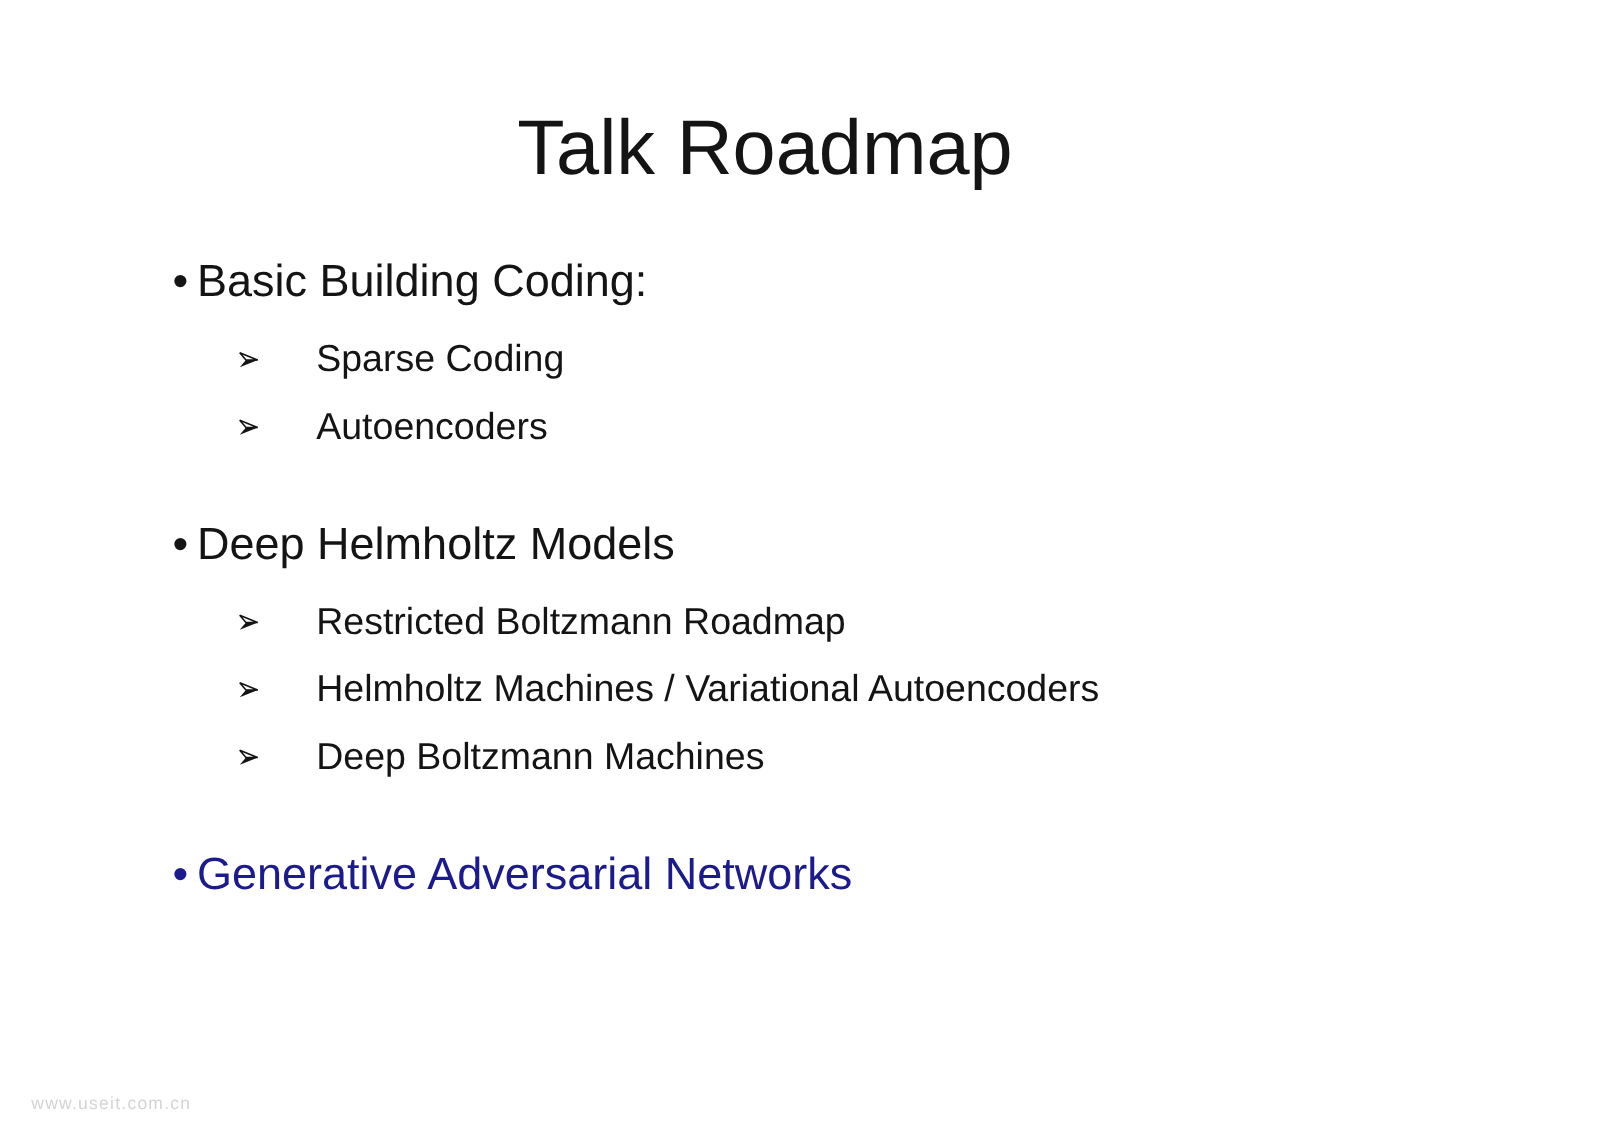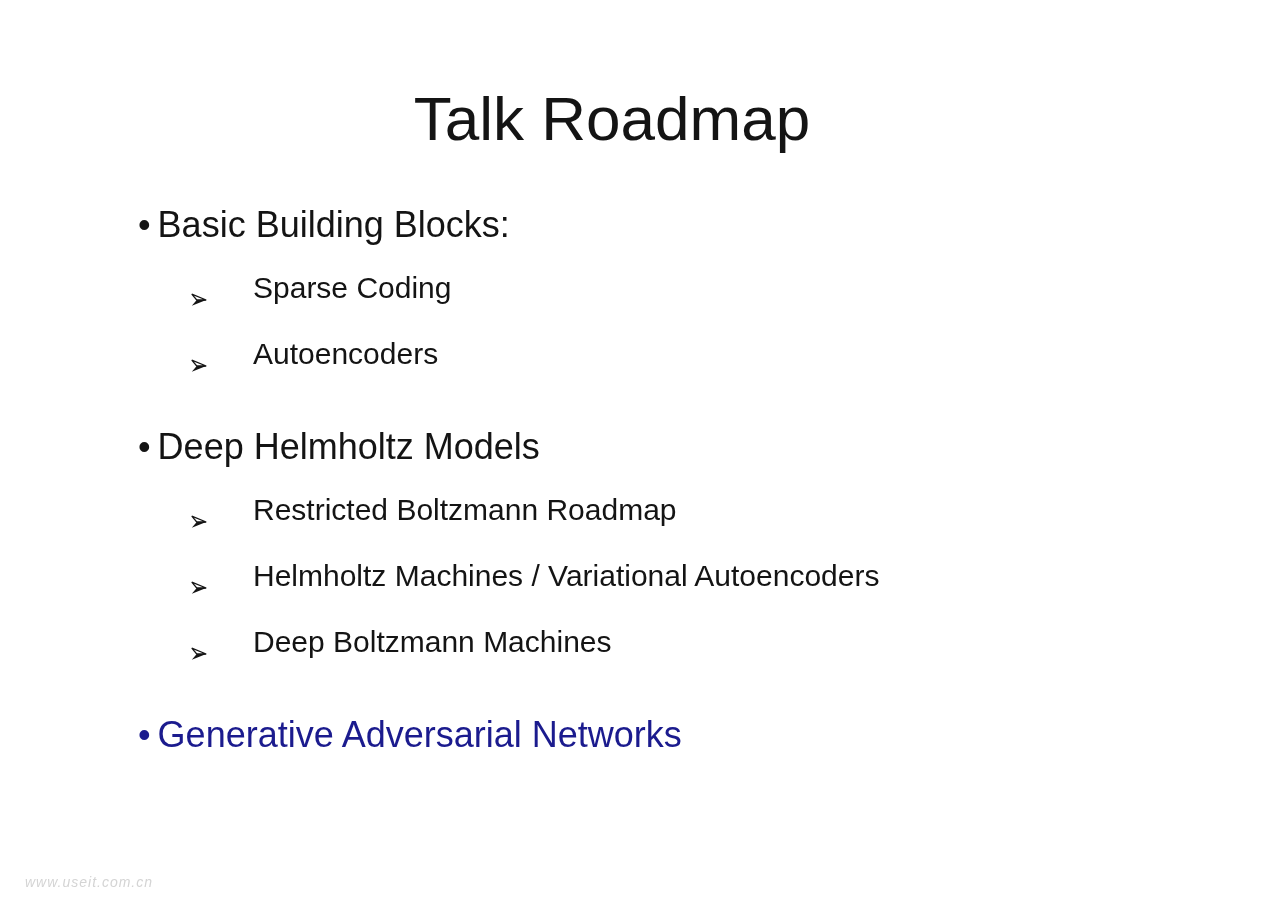--- a/index.html
+++ b/index.html
@@ -45,56 +45,55 @@
     line-height: 48px;
     color: var(--text);
   }
   .main-row .dot {
     font-size: 36px;
     margin-right: 7px;
   }
   .main-row.accent, .main-row.accent .dot { color: var(--accent); }
   .sub-row {
     display: flex;
-    align-items: flex-end;
+    align-items: center;
     font-size: 30px;
     line-height: 42px;
     color: var(--text);
   }
   .sub-row .arrow {
     width: 18px; height: 18px;
     margin-left: 52px;
     flex: 0 0 auto;
   }
   .sub-row .sub-label { margin-left: 45px; }
   .mt-sub-first { margin-top: 18px; }
-  .mt-sub { margin-top: 24px; }
+  .mt-sub { margin-top: 12px; }
   .mt-section { margin-top: 48px; }
   .watermark {
     position: absolute;
     left: 25px;
     top: 874px;
     font-size: 14px;
-    font-style: italic;
     letter-spacing: 1px;
     color: var(--wm);
   }
 </style>
 </head>
 <body>
 
 <div class="slide">
 
   <h1 class="slide-title">Talk Roadmap</h1>
 
   <div class="content">
 
     <div class="main-row">
       <span class="dot">•</span>
-      <span>Basic Building Blocks:</span>
+      <span>Basic Building Coding:</span>
     </div>
     <div class="sub-row mt-sub-first">
       <svg class="arrow" viewBox="0 0 20 20">
         <polygon points="2,3.5 18,10 7.5,10" fill="#ffffff" stroke="#141414" stroke-width="1.4"></polygon>
         <polygon points="7.5,10 18,10 2,16.5" fill="#141414"></polygon>
       </svg>
       <span class="sub-label">Sparse Coding</span>
     </div>
     <div class="sub-row mt-sub">
       <svg class="arrow" viewBox="0 0 20 20">

